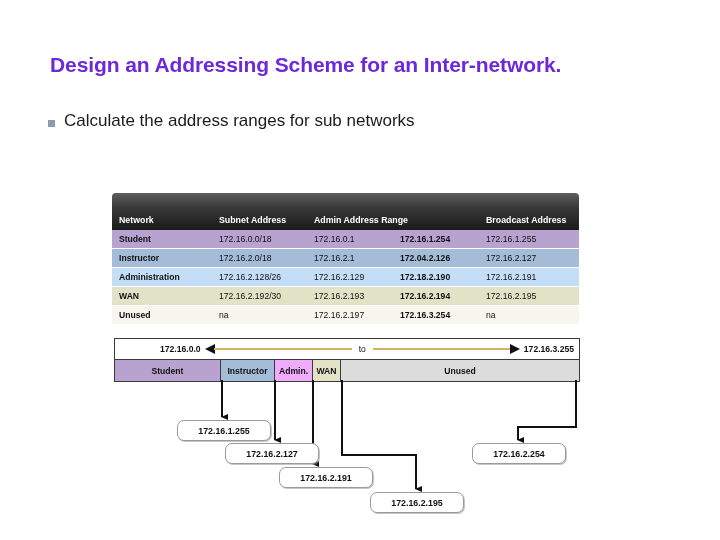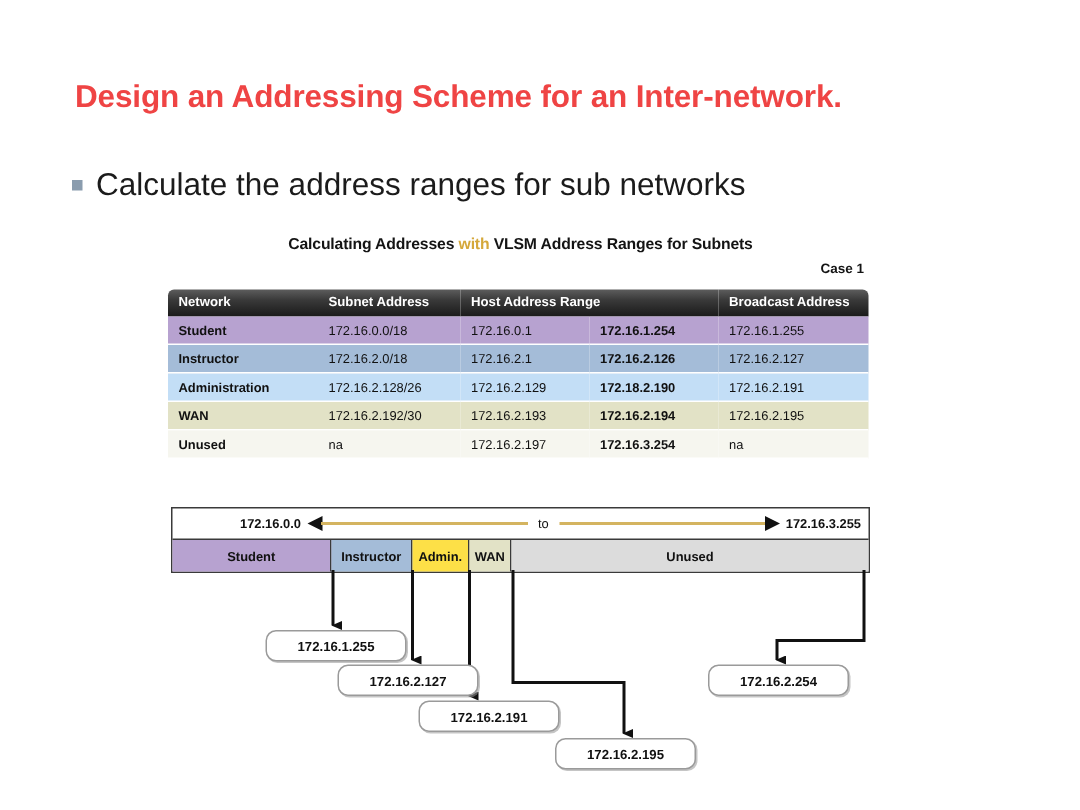--- a/index.html
+++ b/index.html
@@ -17,41 +17,41 @@
 
   
   #slide-title {
     position: absolute;
     left: 50px;
     top: 52px;
     width: 600px;
     font-size: 21px;
     font-weight: bold;
     line-height: 1.22;
-    color: #ef4444;
+    color: #6d28d9;
     letter-spacing: -0.1px;
   }
   #bullet-row {
     position: absolute;
     left: 48px;
     top: 111px;
     width: 620px;
     display: flex;
     align-items: flex-start;
     gap: 9px;
   }
   #bullet-marker {
     width: 7px;
     height: 7px;
     background: #8a9cae;
     margin-top: 9px;
     flex: 0 0 auto;
   }
   #bullet-text {
-    font-size: 21px;
+    font-size: 17px;
     color: #1b1b1b;
     line-height: 1.2;
   }
 
   
   #figure {
     position: absolute;
     left: 112px;
     top: 155px;
     width: 470px;
@@ -87,21 +87,21 @@
     table-layout: fixed;
     font-size: 8.6px;
     color: #111;
   }
   #vlsm-table th {
     background: linear-gradient(to bottom, #5d5d5d 0%, #3a3a3a 38%, #1a1a1a 100%);
     color: #ffffff;
     font-size: 8.8px;
     font-weight: bold;
     text-align: left;
-    padding: 3px 0 5px 7px;
+    padding: 22px 0 5px 7px;
     height: 9px;
   }
   #vlsm-table th:first-child { border-top-left-radius: 4px; }
   #vlsm-table th:last-child  { border-top-right-radius: 4px; }
 
   #vlsm-table td {
     padding: 4px 0 4px 7px;
     height: 9px;
     font-size: 8.6px;
     border-bottom: 1px solid #ffffff;
@@ -187,21 +187,21 @@
     font-weight: bold;
     color: #111;
     border-right: 1px solid #3a3a3a;
     box-sizing: border-box;
     overflow: hidden;
     white-space: nowrap;
   }
   .segment:last-child { border-right: none; }
   .seg-student    { background: #b7a2d0; }
   .seg-instructor { background: #a4bcd8; }
-  .seg-admin      { background: #fde047; }
+  .seg-admin      { background: #f0abfc; }
   .seg-wan        { background: #e2e2c6; }
   .seg-unused     { background: #dcdcdc; }
 
   
   .callout {
     position: absolute;
     height: 19px;
     border: 1px solid #9a9a9a;
     border-radius: 7px;
     background: #ffffff;
@@ -230,55 +230,51 @@
 
 <div id="slide-title">Design an Addressing Scheme for an Inter-network.</div>
 
 <div id="bullet-row">
   <span id="bullet-marker"></span>
   <span id="bullet-text">Calculate the address ranges for sub networks</span>
 </div>
 
 <div id="figure">
 
-  <div class="fig-title">
-    <span>Calculating Addresses </span><span class="hl">with</span><span> VLSM Address Ranges for Subnets</span>
-  </div>
-
-  <div class="case-label">Case 1</div>
+
 
   <table id="vlsm-table">
     <colgroup>
       <col class="col-net">
         <col class="col-sub">
         <col class="col-h1">
         <col class="col-h2">
         <col class="col-bcast">
     </colgroup>
     <thead>
       <tr>
         <th>Network</th>
         <th>Subnet Address</th>
-        <th colspan="2">Host Address Range</th>
+        <th colspan="2">Admin Address Range</th>
         <th>Broadcast Address</th>
       </tr>
     </thead>
     <tbody>
       <tr class="r-student">
         <td class="c-name">Student</td>
         <td>172.16.0.0/18</td>
         <td>172.16.0.1</td>
         <td class="c-hostend">172.16.1.254</td>
         <td>172.16.1.255</td>
       </tr>
       <tr class="r-instructor">
         <td class="c-name">Instructor</td>
         <td>172.16.2.0/18</td>
         <td>172.16.2.1</td>
-        <td class="c-hostend">172.16.2.126</td>
+        <td class="c-hostend">172.04.2.126</td>
         <td>172.16.2.127</td>
       </tr>
       <tr class="r-admin">
         <td class="c-name">Administration</td>
         <td>172.16.2.128/26</td>
         <td>172.16.2.129</td>
         <td class="c-hostend">172.18.2.190</td>
         <td>172.16.2.191</td>
       </tr>
       <tr class="r-wan">

